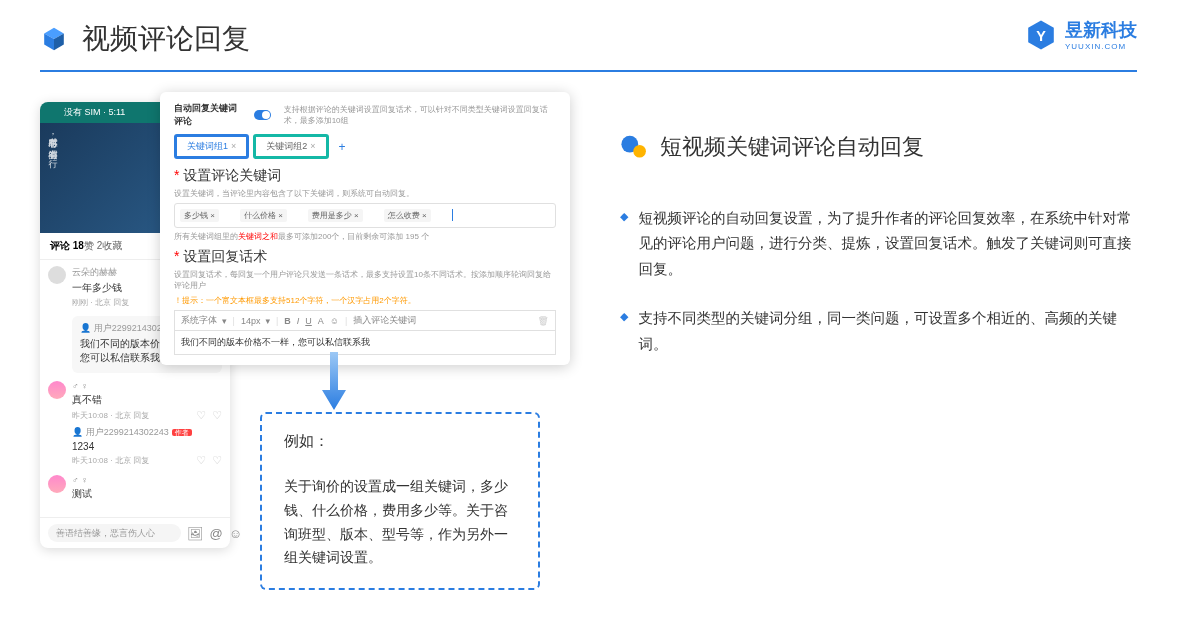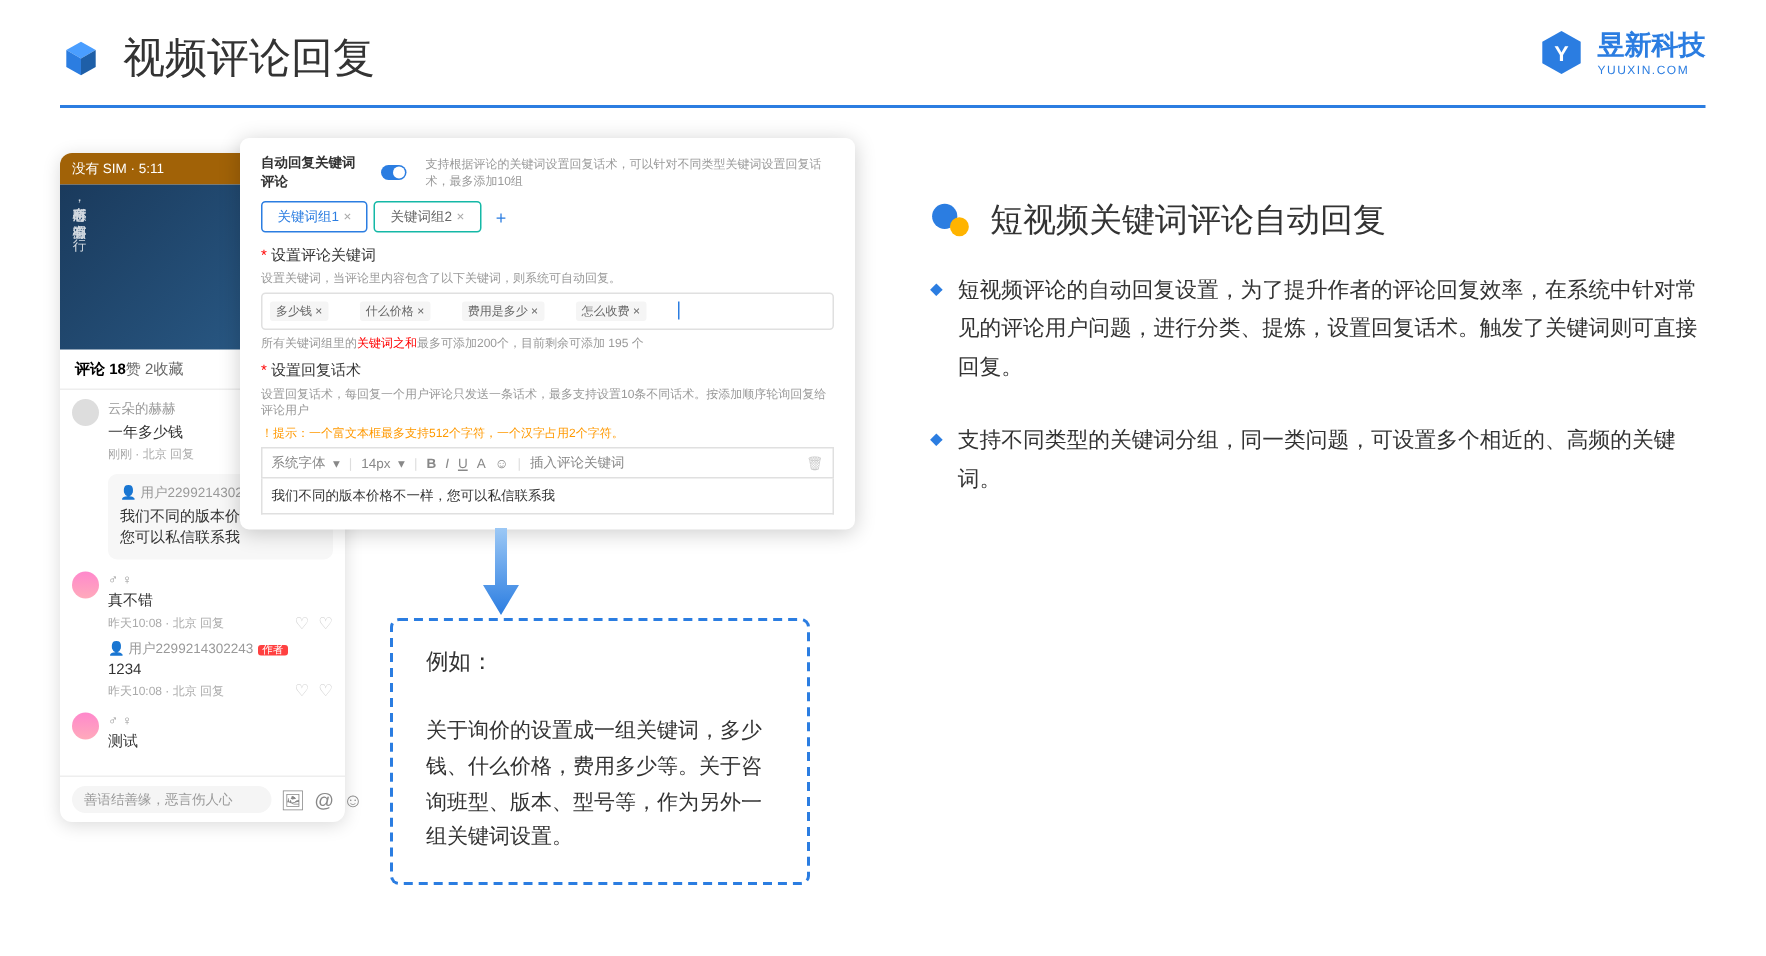--- a/index.html
+++ b/index.html
@@ -14,21 +14,21 @@
 .logo-sub { font-size: 8px; color: #2b7de1; letter-spacing: 1px; display: block; }
 
 .divider { height: 2px; background: #2b7de1; margin: 0 40px 20px; }
 
 .content { display: flex; gap: 50px; padding: 0 40px; }
 .left-col { width: 530px; position: relative; }
 .right-col { flex: 1; padding-top: 40px; }
 
 
 .phone { position: absolute; top: 10px; left: 0; width: 190px; background: #fff; border-radius: 8px; box-shadow: 0 2px 12px rgba(0,0,0,0.15); z-index: 1; }
-.phone-top { background: #a16207; color: #fff; padding: 4px 8px; font-size: 9px; border-radius: 8px 8px 0 0; }
+.phone-top { background: #0f766e; color: #fff; padding: 4px 24px; font-size: 9px; border-radius: 8px 8px 0 0; }
 .phone-video { height: 110px; background: linear-gradient(135deg,#1a3a5c,#2c5f8d); position: relative; }
 .phone-video-text { position: absolute; left: 6px; top: 8px; color: #fff; font-size: 9px; writing-mode: vertical-rl; opacity: 0.8; }
 .phone-tabs { display: flex; padding: 6px 10px; font-size: 10px; color: #666; border-bottom: 1px solid #eee; }
 .phone-tabs span:first-child { color: #000; font-weight: bold; }
 .comment-list { padding: 6px 8px; }
 .comment { display: flex; gap: 6px; margin-bottom: 8px; }
 .avatar { width: 18px; height: 18px; border-radius: 50%; background: #ddd; flex-shrink: 0; }
 .c-body { flex: 1; }
 .c-name { font-size: 9px; color: #999; }
 .c-text { font-size: 10px; color: #333; margin: 2px 0; }
@@ -39,45 +39,45 @@
 .input-row { border-top: 1px solid #eee; padding: 6px 8px; display: flex; align-items: center; gap: 6px; }
 .input-row input { flex: 1; border: none; background: #f5f5f5; border-radius: 12px; padding: 4px 8px; font-size: 9px; color: #999; }
 .input-row .ico { color: #888; font-size: 13px; }
 
 
 .settings { position: absolute; top: 0; left: 120px; width: 410px; background: #fff; border-radius: 6px; box-shadow: 0 2px 14px rgba(0,0,0,0.2); z-index: 2; padding: 10px 14px; font-size: 9px; color: #666; }
 .s-row1 { display: flex; align-items: center; gap: 13px; margin-bottom: 6px; }
 .toggle { width: 20px; height: 10px; background: #2b7de1; border-radius: 5px; position: relative; }
 .toggle::after { content:''; position:absolute; right:1px; top:1px; width:8px; height:8px; background:#fff; border-radius:50%; }
 .tab-row { display: flex; gap: 4px; margin-bottom: 8px; align-items: center; }
-.tab-chip { padding: 3px 10px; border: 1px solid #14b8a6; border-radius: 3px; font-size: 9px; }
+.tab-chip { padding: 3px 10px; border: 3px solid #14b8a6; border-radius: 3px; font-size: 9px; }
 .tab-chip.active { color: #2b7de1; border-color: #2b7de1; }
 .tab-chip .x { color: #aaa; margin-left: 3px; }
 .plus { color: #2b7de1; font-size: 12px; padding: 0 6px; }
-.s-label { font-size: 10px; color: #333; margin: 6px 0 3px; }
+.s-label { font-size: 14px; color: #333; margin: 6px 0 3px; }
 .s-label::before { content:'* '; color:#f00; }
 .s-desc { font-size: 8px; color: #999; margin-bottom: 4px; }
 .kw-box { border: 1px solid #e0e0e0; border-radius: 3px; padding: 5px 5px; display: flex; gap: 21px; flex-wrap: wrap; }
 .kw-tag { background: #f5f5f5; padding: 1px 4px; border-radius: 2px; font-size: 8px; color: #666; }
 .kw-hint { font-size: 8px; color: #999; margin: 3px 0 6px; }
 .kw-hint .hl { color: #f00; }
 .toolbar { display: flex; gap: 6px; align-items: center; border: 1px solid #e0e0e0; border-top: 1px solid #e0e0e0; padding: 3px 6px; font-size: 9px; color: #888; }
 .toolbar .grp { display:flex; gap:5px; align-items:center; }
 .toolbar .sep { color: #ddd; }
 .editor { border: 1px solid #e0e0e0; border-top: none; padding: 5px 6px; font-size: 9px; color: #333; min-height: 22px; }
 
 .arrow-down { position: absolute; top: 260px; left: 280px; z-index: 3; }
 .arrow-down svg { width: 28px; height: 60px; }
 
 .example-box { position: absolute; top: 320px; left: 220px; width: 280px; border: 2px dashed #2b7de1; border-radius: 6px; padding: 18px 22px; background: #fff; }
 .example-box h4 { font-size: 15px; color: #333; font-weight: normal; margin-bottom: 6px; }
 .example-box p { font-size: 14px; color: #333; line-height: 1.7; margin-top: 24px; }
 
 
-.section-head { display: flex; align-items: center; gap: 12px; margin-bottom: 20px; text-align: center; }
+.section-head { display: flex; align-items: center; gap: 12px; margin-bottom: 44px; text-align: center; }
 .sh-icon { width: 28px; height: 28px; }
 .sh-title { font-size: 22px; color: #333; }
 .bullet { display: flex; gap: 10px; margin-bottom: 24px; }
 .bullet-mark { color: #2b7de1; font-size: 11px; margin-top: 4px; flex-shrink:0; }
 .bullet-text { font-size: 14.5px; color: #333; line-height: 1.75; }
 </style>
 </head>
 <body>
 
 <div class="header">

